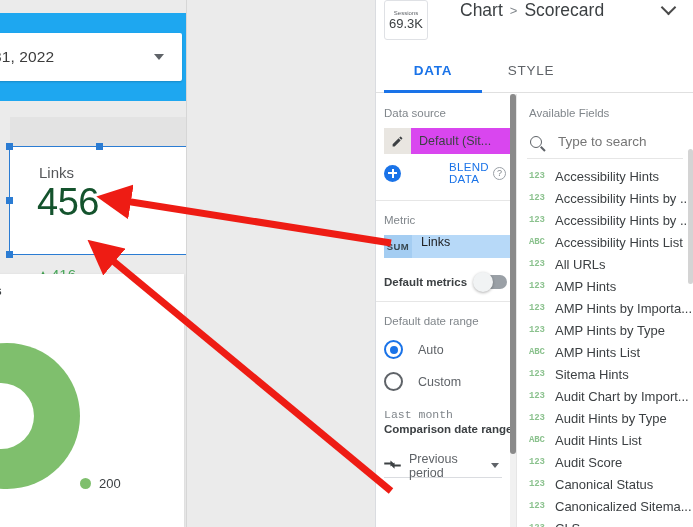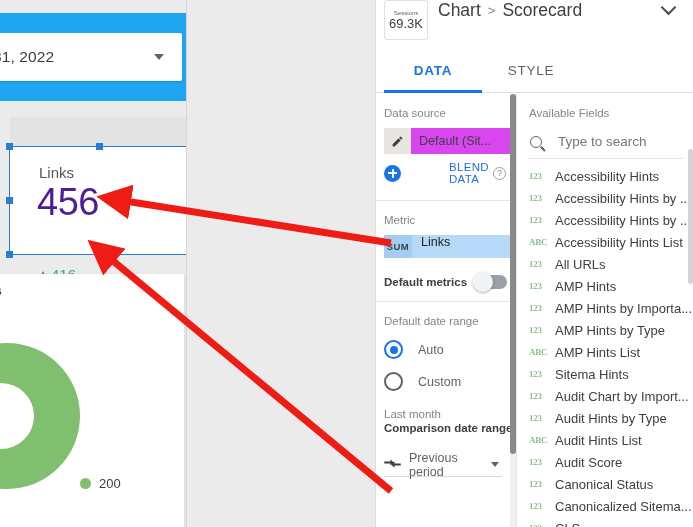--- a/index.html
+++ b/index.html
@@ -44,21 +44,21 @@
   .scorecard {
     position: absolute; left: 10px; top: 147px; width: 180px; height: 107px;
     background: #ffffff;
   }
   .sc-label {
     position: absolute; left: 29px; top: 17px;
     font-size: 15px; color: #55575a;
   }
   .sc-value {
     position: absolute; left: 27px; top: 34px;
-    font-size: 38px; color: #4c1d95; font-weight: 400; letter-spacing: -.5px;
+    font-size: 38px; color: #14532d; font-weight: 400; letter-spacing: -.5px;
   }
   .sc-delta {
     position: absolute; left: 29px; top: 83px;
     font-size: 15px; color: #4aa75b; display: flex; align-items: center; gap: 4px; margin-top: 36px;
   }
   .delta-arrow {
     width: 0; height: 0; border-left: 4px solid transparent;
     border-right: 4px solid transparent; border-bottom: 8px solid #3f9e4d;
     position: relative;
   }
@@ -125,21 +125,21 @@
     padding: 0 10px 0 8px; background: #fff; gap: 7px;
   }
   .thumb {
     width: 44px; height: 40px; border: 1px solid #dfe1e5; border-radius: 3px;
     background: #fff; display: flex; flex-direction: column;
     align-items: center; justify-content: center; flex: none;
   }
   .thumb-label { font-size: 6px; color: #5f6368; line-height: 1; margin-bottom: 1px; }
   .thumb-value { font-size: 13px; color: #3c4043; line-height: 1; }
   .breadcrumb {
-    display: flex; align-items: center; gap: 7px; margin-left: 3px;
+    display: flex; align-items: center; gap: 7px; margin-left: 25px;
     font-size: 17.5px; color: #3c4043; flex: 1;
   }
   .bc-sep { font-size: 13px; color: #80868b; }
   .chev-down {
     width: 13px; height: 13px; position: relative; margin-right: 8px;
   }
   .chev-down::before {
     content: ""; position: absolute; left: 1px; top: 2px;
     width: 9px; height: 9px; border-right: 2px solid #4a4a4a;
     border-bottom: 2px solid #4a4a4a; transform: rotate(45deg);
@@ -235,21 +235,21 @@
     width: 19px; height: 19px; border-radius: 50%; border: 2px solid #5f6368;
     position: relative; flex: none;
   }
   .radio.on { border-color: #1a73e8; }
   .radio.on::after {
     content: ""; position: absolute; left: 3.5px; top: 3.5px;
     width: 8px; height: 8px; border-radius: 50%; background: #1a73e8;
   }
   .radio-label { font-size: 12.5px; color: #5f6368; margin-left: 15px; }
 
-  .lastmonth { font-size: 11.5px; color: #80868b; margin-top: 17px; }
+  .lastmonth { font-size: 11.5px; color: #80868b; margin-top: 17px; font-family: Liberation Mono, monospace; }
   .cmp-title { font-size: 11.5px; color: #3c4043; font-weight: bold; margin-top: 2px; }
   .cmp-select {
     display: flex; align-items: center; width: 118px; height: 24px;
     border-bottom: 1px solid #dadce0; margin-top: 19px;
   }
   .cmp-icon { width: 20px; font-size: 13px; color: #3c4043; flex: none; }
   .cmp-val { font-size: 12.5px; color: #5f6368; flex: 1; padding-left: 5px; }
   .cmp-caret {
     width: 0; height: 0; border-left: 4px solid transparent;
     border-right: 4px solid transparent; border-top: 5px solid #5f6368;
@@ -287,21 +287,21 @@
     border: none; outline: none; font-size: 13.5px; color: #9aa0a6;
     margin-left: 16px; flex: 1; background: transparent;
     font-family: "Liberation Sans", sans-serif;
   }
   .field-list { margin-top: 6px; }
   .field-row {
     display: flex; align-items: center; height: 22px; padding-left: 12px;
   }
   .type-icon {
     font-size: 9px; font-weight: bold; color: #8bc28e; width: 26px;
-    font-family: Liberation Serif, serif; letter-spacing: -.2px; flex: none;
+    font-family: Liberation Mono, monospace; letter-spacing: -.2px; flex: none;
   }
   .field-name {
     font-size: 13px; color: #3c4043; white-space: nowrap; overflow: hidden;
   }
   .fields-scrollbar {
     position: absolute; right: 0; top: 55px; width: 5px; bottom: 0;
     background: transparent;
   }
   .fields-scrollbar .thumb-bar {
     position: absolute; left: 0; top: 0; width: 5px; height: 135px;

